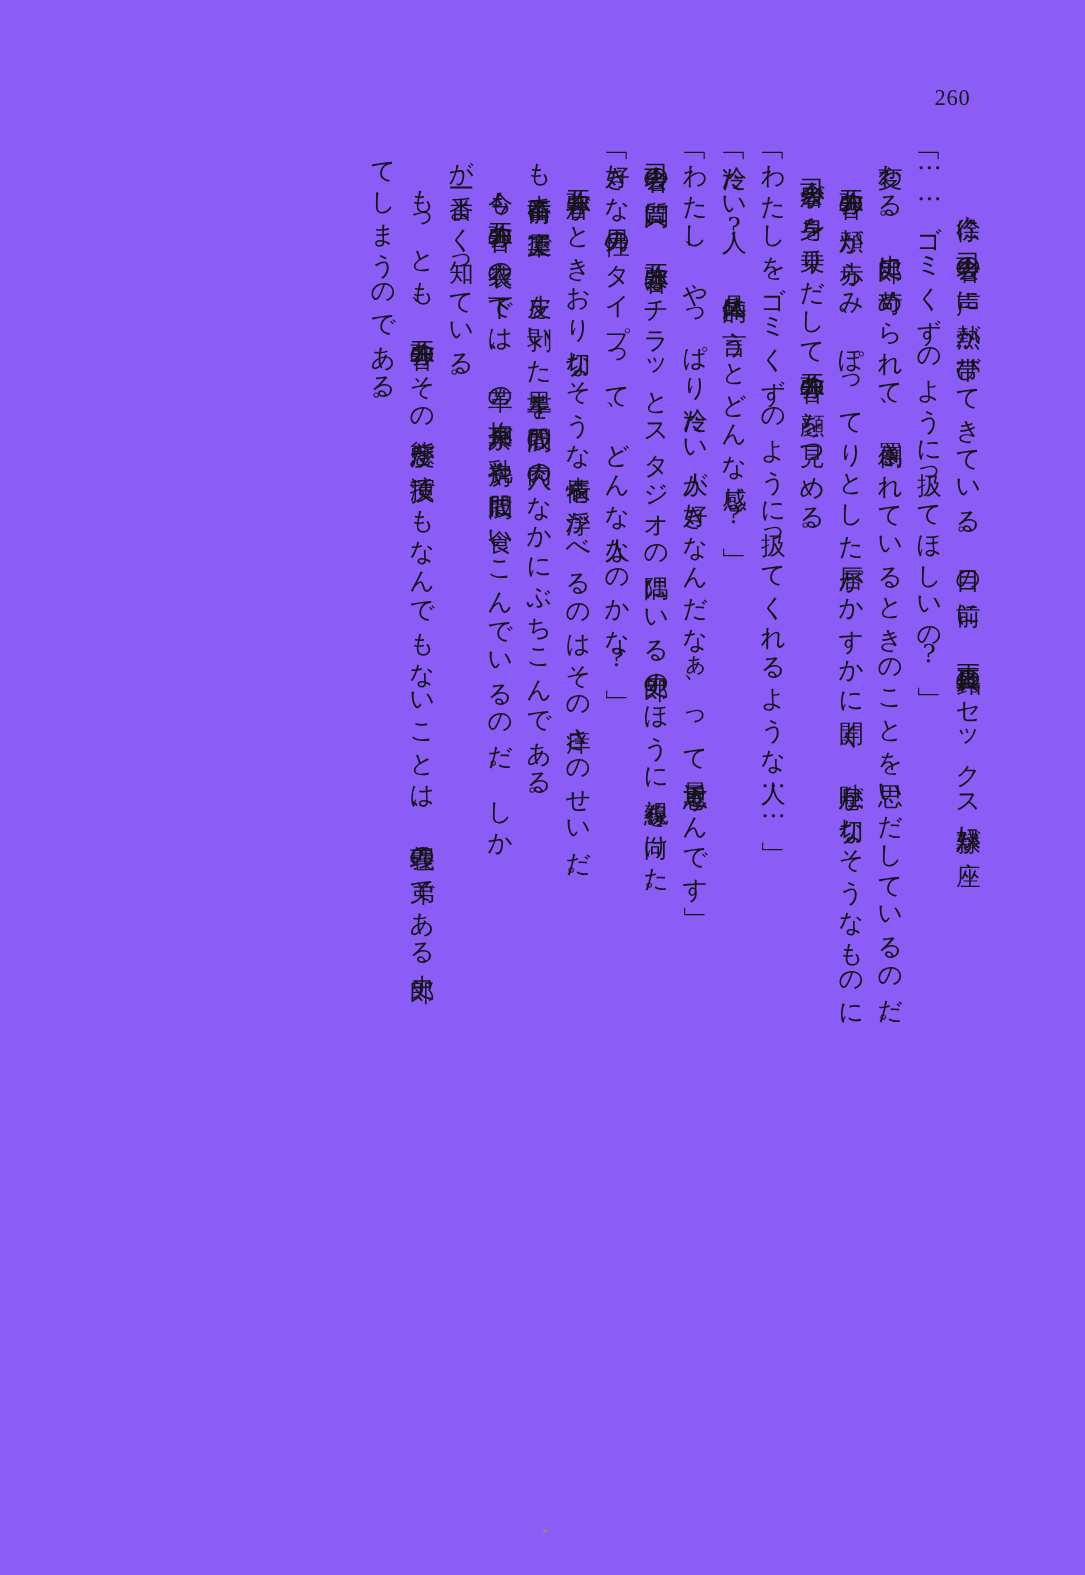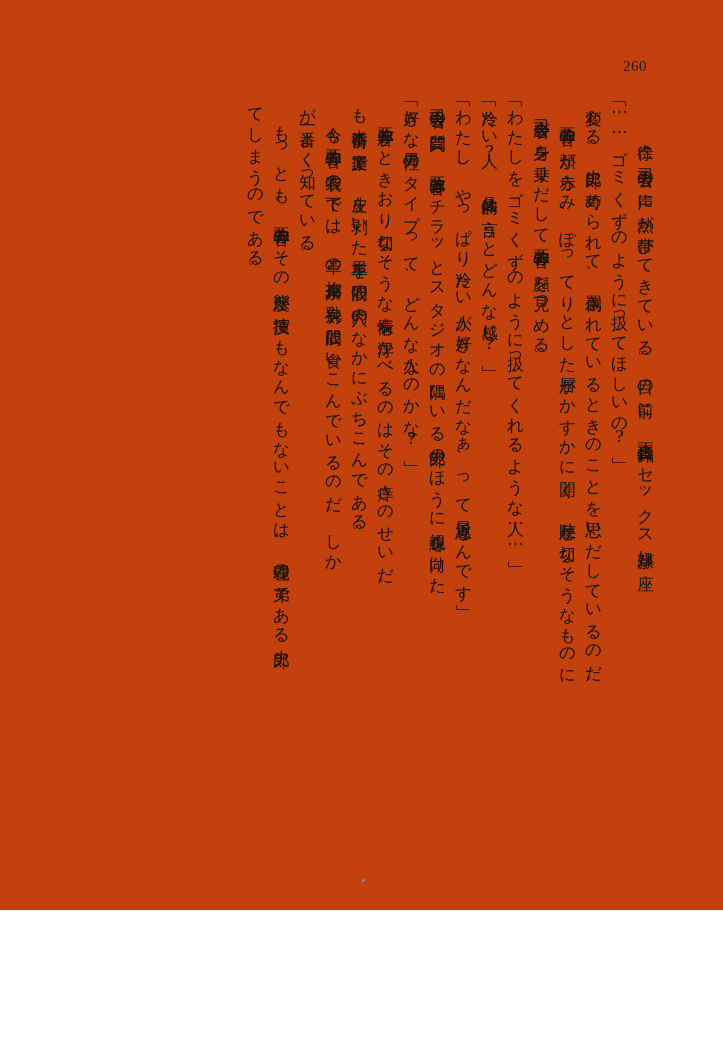--- a/index.html
+++ b/index.html
@@ -6,22 +6,22 @@
     margin: 0;
     padding: 0;
     background: #ffffff;
   }
   body {
     font-family: "Liberation Serif", "DejaVu Serif", serif;
   }
   #page {
     position: relative;
     width: 723px;
-    height: 910px;
-    background: #c2410c;
+    height: 1050px;
+    background: #8b5cf6;
     overflow: hidden;
   }
   
   #page-number {
     position: absolute;
     top: 58px;
     right: 76px;
     font-size: 15px;
     color: #1a1a1a;
     letter-spacing: 0.5px;

